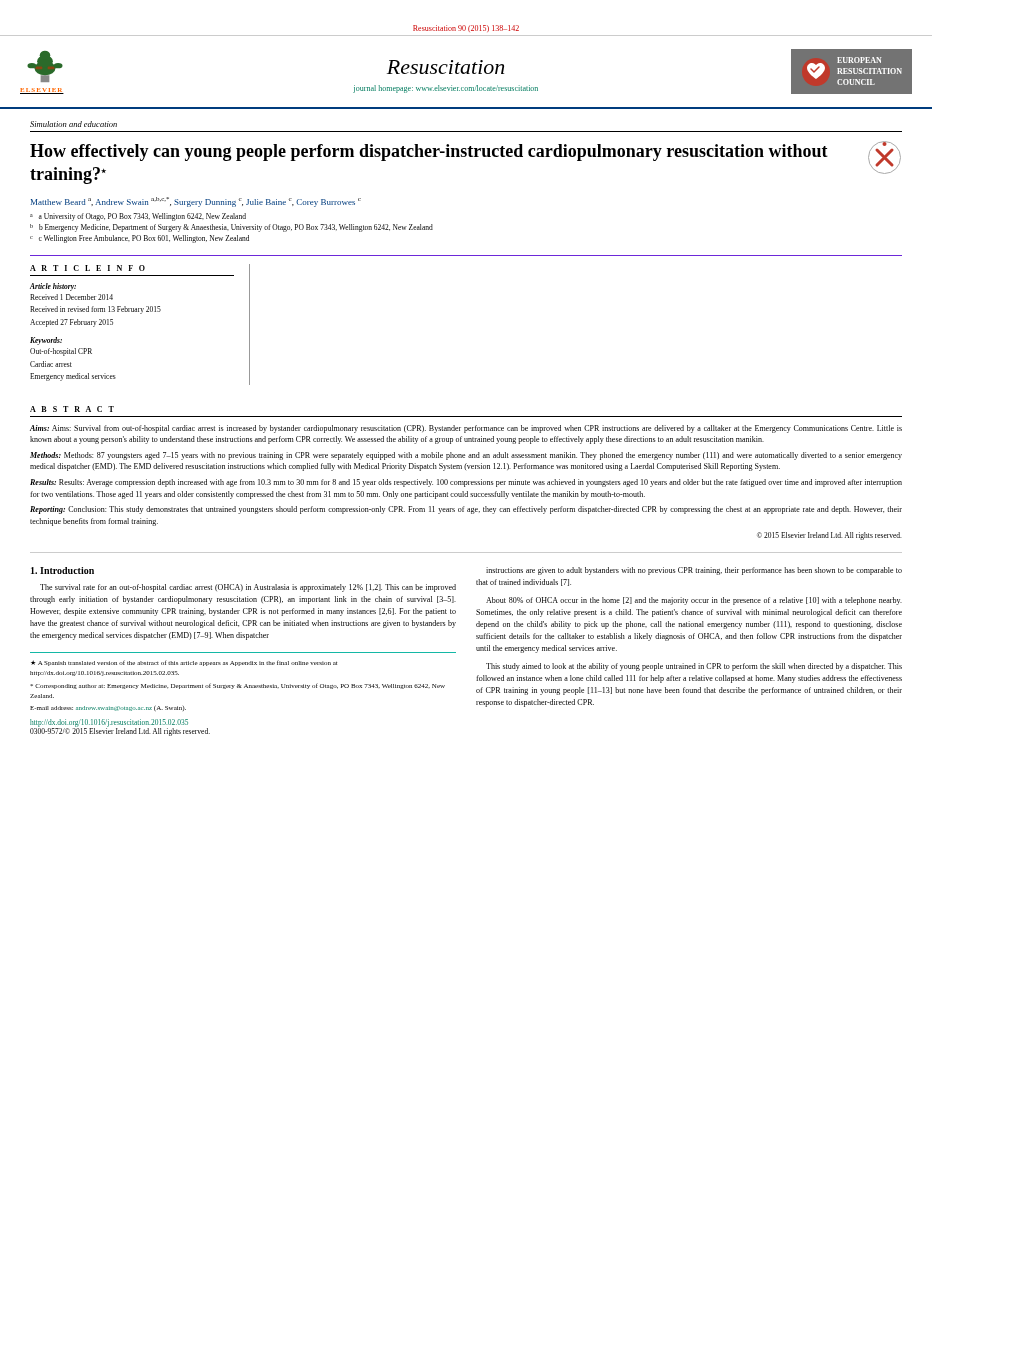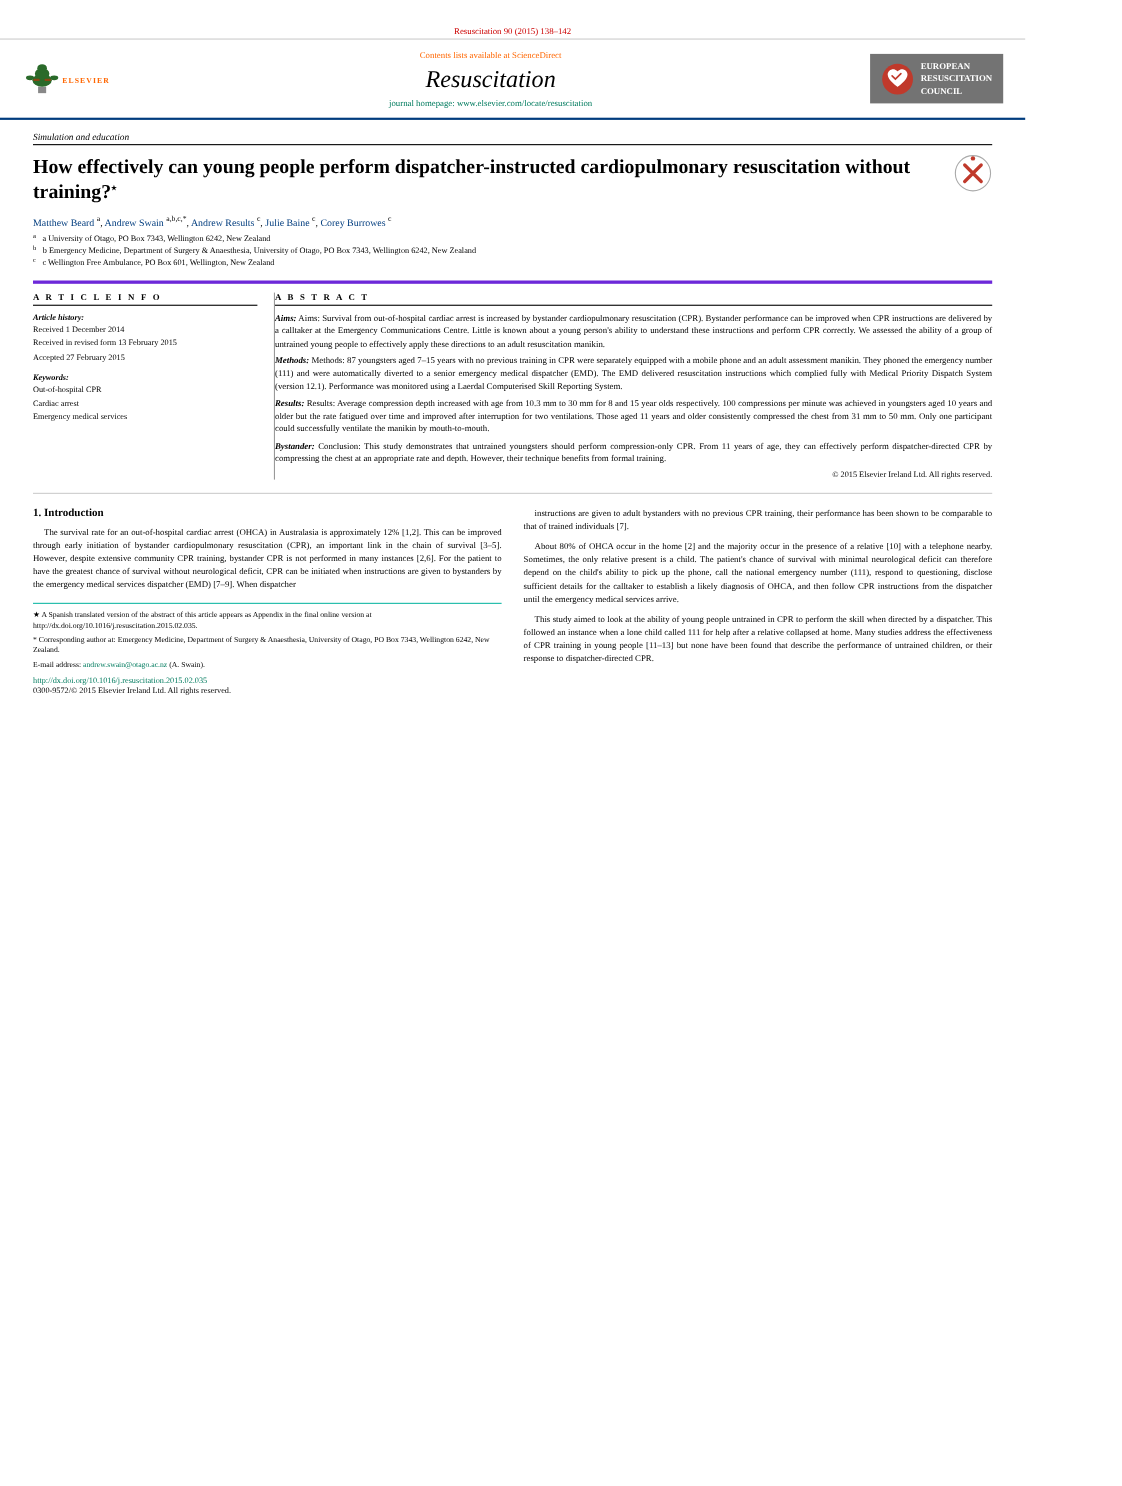--- a/index.html
+++ b/index.html
@@ -40,23 +40,24 @@
 
     .elsevier-logo {
       width: 80px;
       flex-shrink: 0;
     }
 
     .elsevier-logo-img {
       width: 80px;
       height: 55px;
       display: flex;
-      flex-direction: row;
-      align-items: center;
+      flex-direction: column;
+      align-items: flex-start;
       justify-content: center;
+      text-decoration: underline;
     }
 
     .elsevier-tree {
       width: 50px;
       height: 35px;
     }
 
     .elsevier-text {
       font-size: 7px;
       font-weight: bold;
@@ -187,23 +188,25 @@
     }
 
     .affiliation-line {
       display: flex;
       gap: 2px;
     }
 
     
     .two-col {
       display: flex;
+      gap: 20px;
       margin-top: 10px;
-      border-top: 3px solid #6d28d9;
+      border-top: 1px solid #6d28d9;
       padding-top: 8px;
+      flex-direction: column;
     }
 
     .left-col {
       width: 220px;
       flex-shrink: 0;
     }
 
     .right-col {
       flex: 1;
     }
@@ -362,23 +365,20 @@
           <rect x="14" y="20" width="8" height="3" fill="#8B4513" rx="1"></rect>
           <rect x="28" y="20" width="8" height="3" fill="#8B4513" rx="1"></rect>
           <ellipse cx="10" cy="19" rx="5" ry="3" fill="#2a6a2a"></ellipse>
           <ellipse cx="40" cy="19" rx="5" ry="3" fill="#2a6a2a"></ellipse>
         </svg>
         <div class="elsevier-text">ELSEVIER</div>
       </div>
     </div>
 
     <div class="journal-center">
-      <div class="sciencedirect-link">
-        <span>Contents lists available at </span><span style="color:#f60">ScienceDirect</span>
-      </div>
       <div class="journal-name">Resuscitation</div>
       <div class="journal-homepage">
         <span>journal homepage: </span><span style="color:#007b5e">www.elsevier.com/locate/resuscitation</span>
       </div>
     </div>
 
     <div class="erc-logo">
       <div class="erc-badge">
         <svg class="erc-heart" viewBox="0 0 30 30">
           <circle cx="15" cy="15" r="14" fill="#c0392b"></circle>
@@ -408,21 +408,21 @@
           <circle cx="17.5" cy="17.5" r="16" fill="#fff" stroke="#aaa" stroke-width="1"></circle>
           <path d="M10 10 L25 25 M25 10 L10 25" stroke="#c0392b" stroke-width="3" stroke-linecap="round"></path>
           <circle cx="17.5" cy="4" r="2" fill="#c0392b"></circle>
         </svg>
       </div>
     </div>
 
     <div class="authors-line">
       <span style="color:#003c7e">Matthew Beard</span> <sup>a</sup>,
       <span style="color:#003c7e">Andrew Swain</span> <sup>a,b,c,*</sup>,
-      <span style="color:#003c7e">Andrew Results</span> <sup>c</sup>,
+      <span style="color:#003c7e">Surgery Dunning</span> <sup>c</sup>,
       <span style="color:#003c7e">Julie Baine</span> <sup>c</sup>,
       <span style="color:#003c7e">Corey Burrowes</span> <sup>c</sup>
     </div>
 
     <div class="affiliations">
       <div class="affiliation-line">
         <sup>a</sup>&nbsp;<span>a University of Otago, PO Box 7343, Wellington 6242, New Zealand</span>
       </div>
       <div class="affiliation-line">
         <sup>b</sup>&nbsp;<span>b Emergency Medicine, Department of Surgery &amp; Anaesthesia, University of Otago, PO Box 7343, Wellington 6242, New Zealand</span>
@@ -456,21 +456,21 @@
         <div class="abstract-text">
           <b>Aims:</b> <span>Aims: Survival from out-of-hospital cardiac arrest is increased by bystander cardiopulmonary resuscitation (CPR). Bystander performance can be improved when CPR instructions are delivered by a calltaker at the Emergency Communications Centre. Little is known about a young person's ability to understand these instructions and perform CPR correctly. We assessed the ability of a group of untrained young people to effectively apply these directions to an adult resuscitation manikin.</span>
         </div>
         <div class="abstract-text">
           <b>Methods:</b> <span>Methods: 87 youngsters aged 7–15 years with no previous training in CPR were separately equipped with a mobile phone and an adult assessment manikin. They phoned the emergency number (111) and were automatically diverted to a senior emergency medical dispatcher (EMD). The EMD delivered resuscitation instructions which complied fully with Medical Priority Dispatch System (version 12.1). Performance was monitored using a Laerdal Computerised Skill Reporting System.</span>
         </div>
         <div class="abstract-text">
           <b>Results:</b> <span>Results: Average compression depth increased with age from 10.3 mm to 30 mm for 8 and 15 year olds respectively. 100 compressions per minute was achieved in youngsters aged 10 years and older but the rate fatigued over time and improved after interruption for two ventilations. Those aged 11 years and older consistently compressed the chest from 31 mm to 50 mm. Only one participant could successfully ventilate the manikin by mouth-to-mouth.</span>
         </div>
         <div class="abstract-text">
-          <b>Bystander:</b> <span>Conclusion: This study demonstrates that untrained youngsters should perform compression-only CPR. From 11 years of age, they can effectively perform dispatcher-directed CPR by compressing the chest at an appropriate rate and depth. However, their technique benefits from formal training.</span>
+          <b>Reporting:</b> <span>Conclusion: This study demonstrates that untrained youngsters should perform compression-only CPR. From 11 years of age, they can effectively perform dispatcher-directed CPR by compressing the chest at an appropriate rate and depth. However, their technique benefits from formal training.</span>
         </div>
 
         <div class="copyright-line">© 2015 Elsevier Ireland Ltd. All rights reserved.</div>
       </div>
     </div>
 
     <hr class="section-divider">
 
     <div class="intro-two-col">
       <div class="intro-left">

